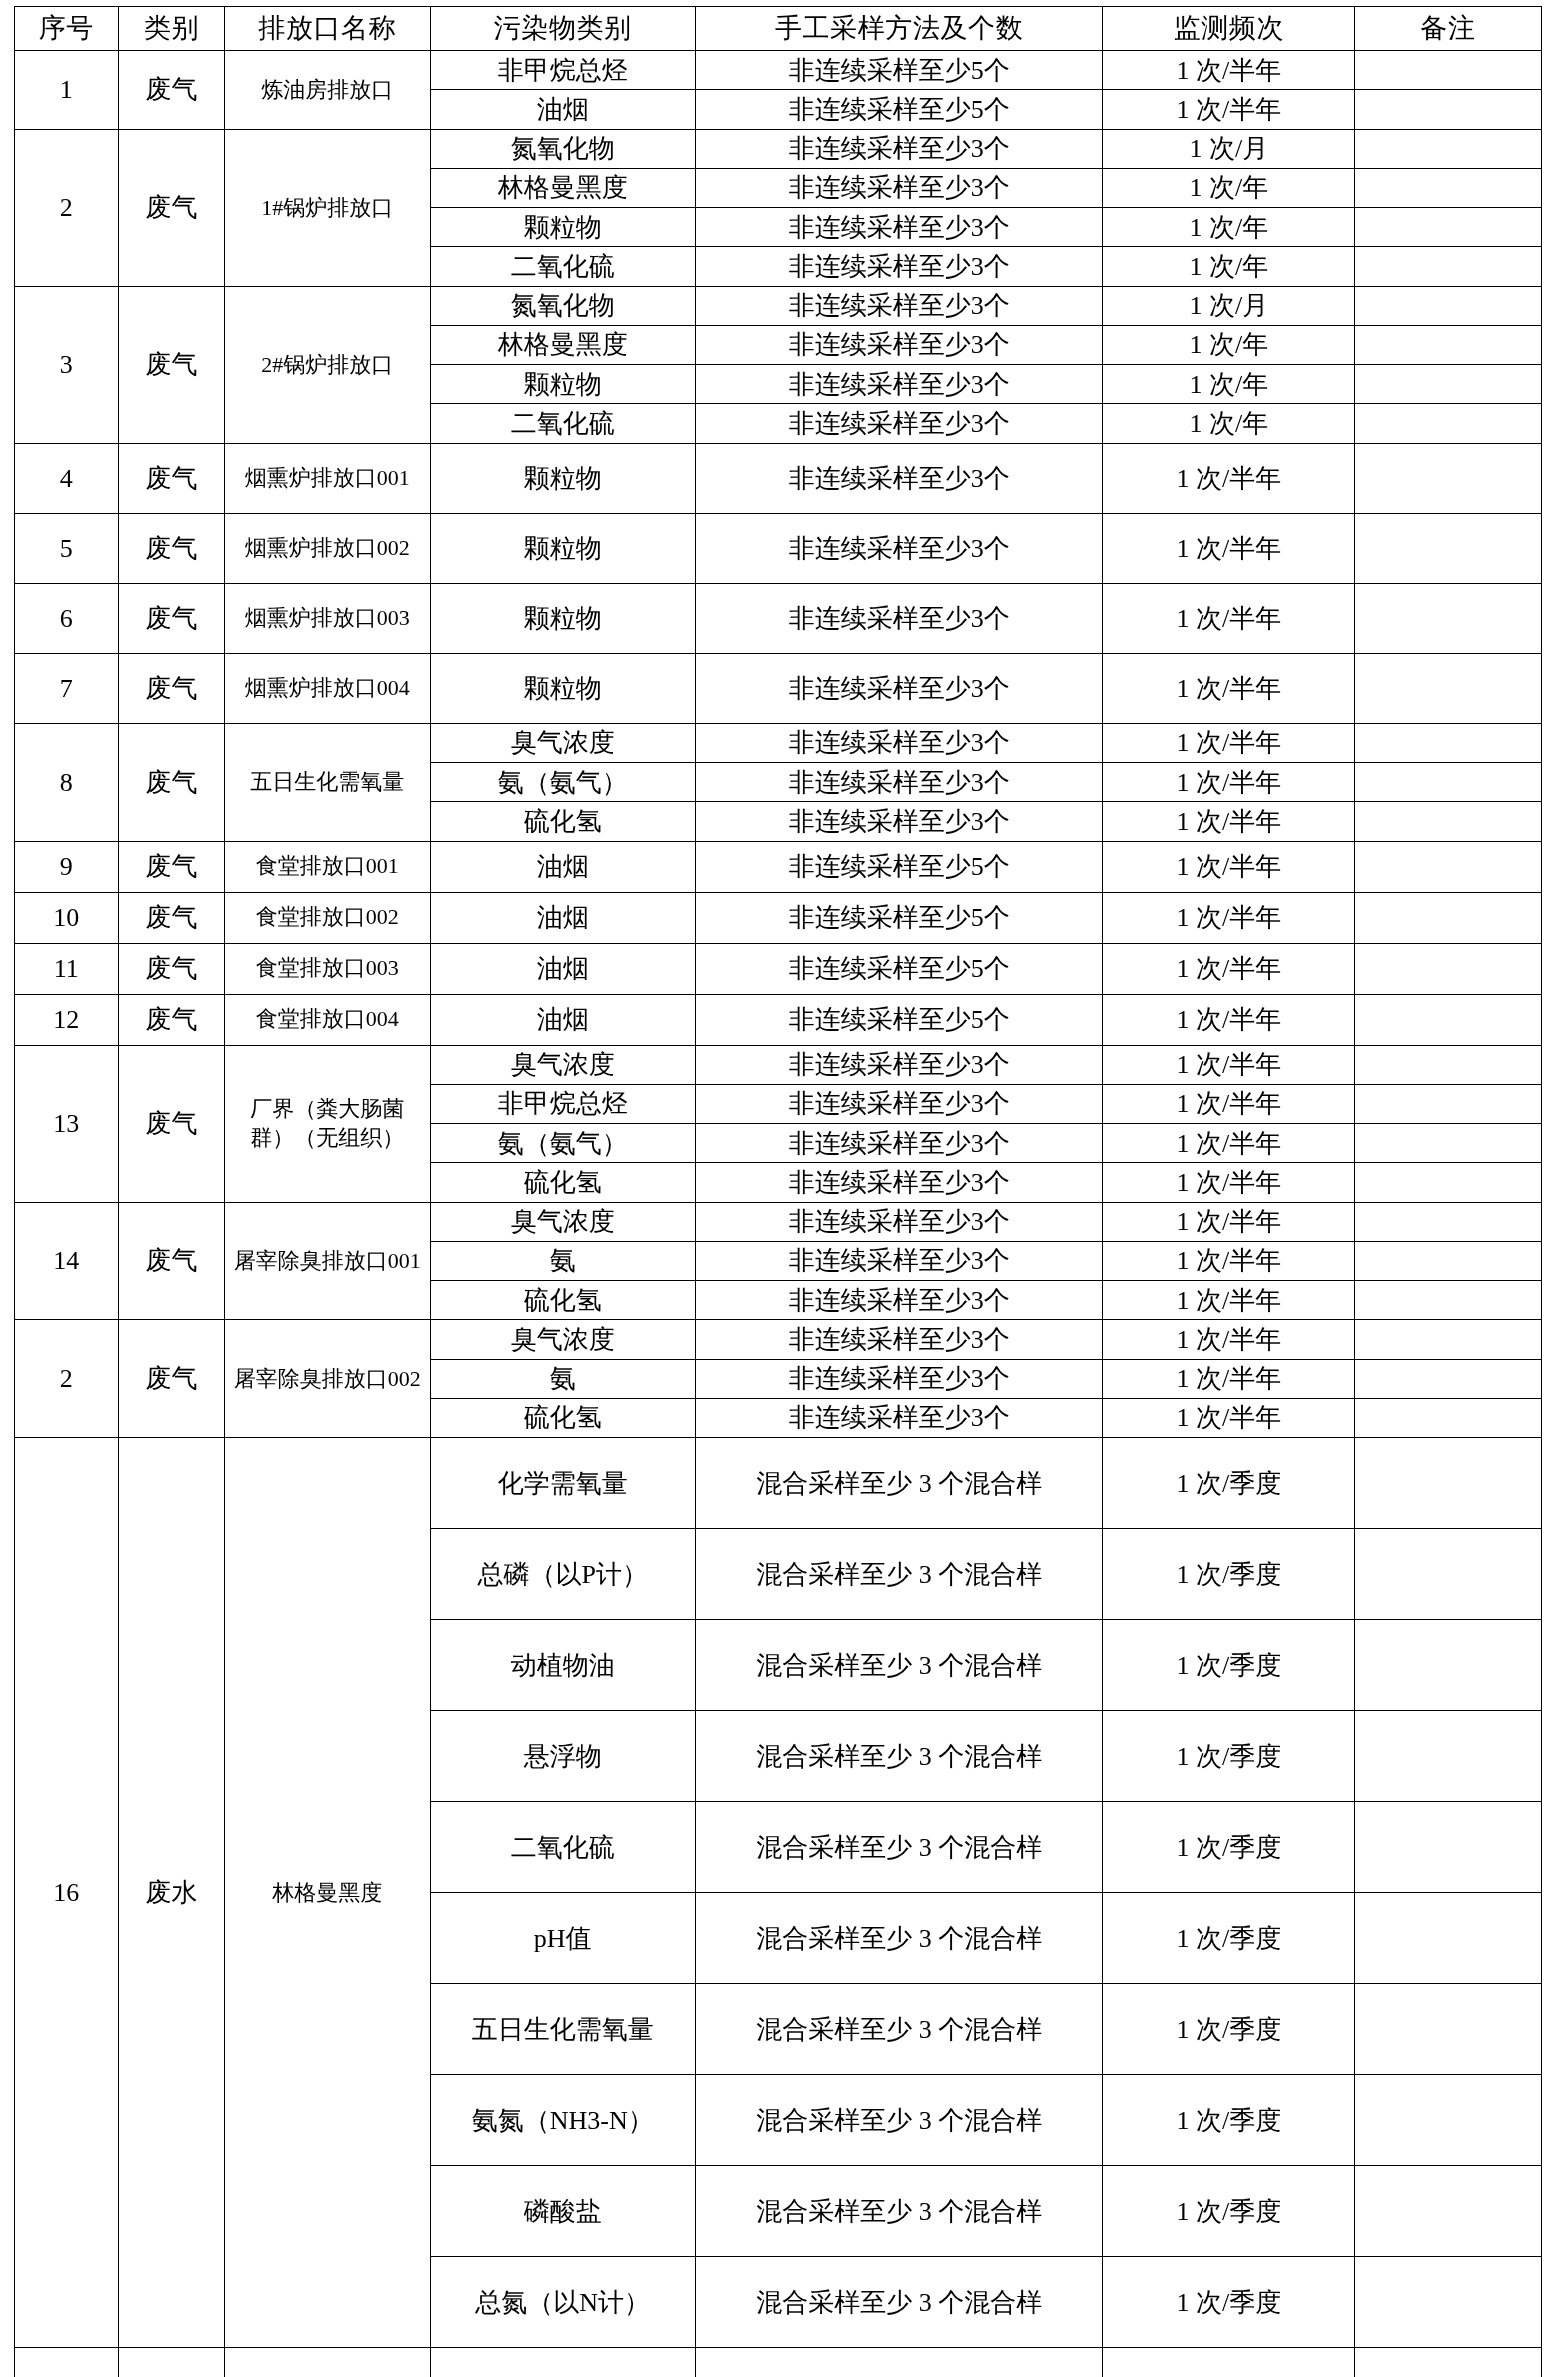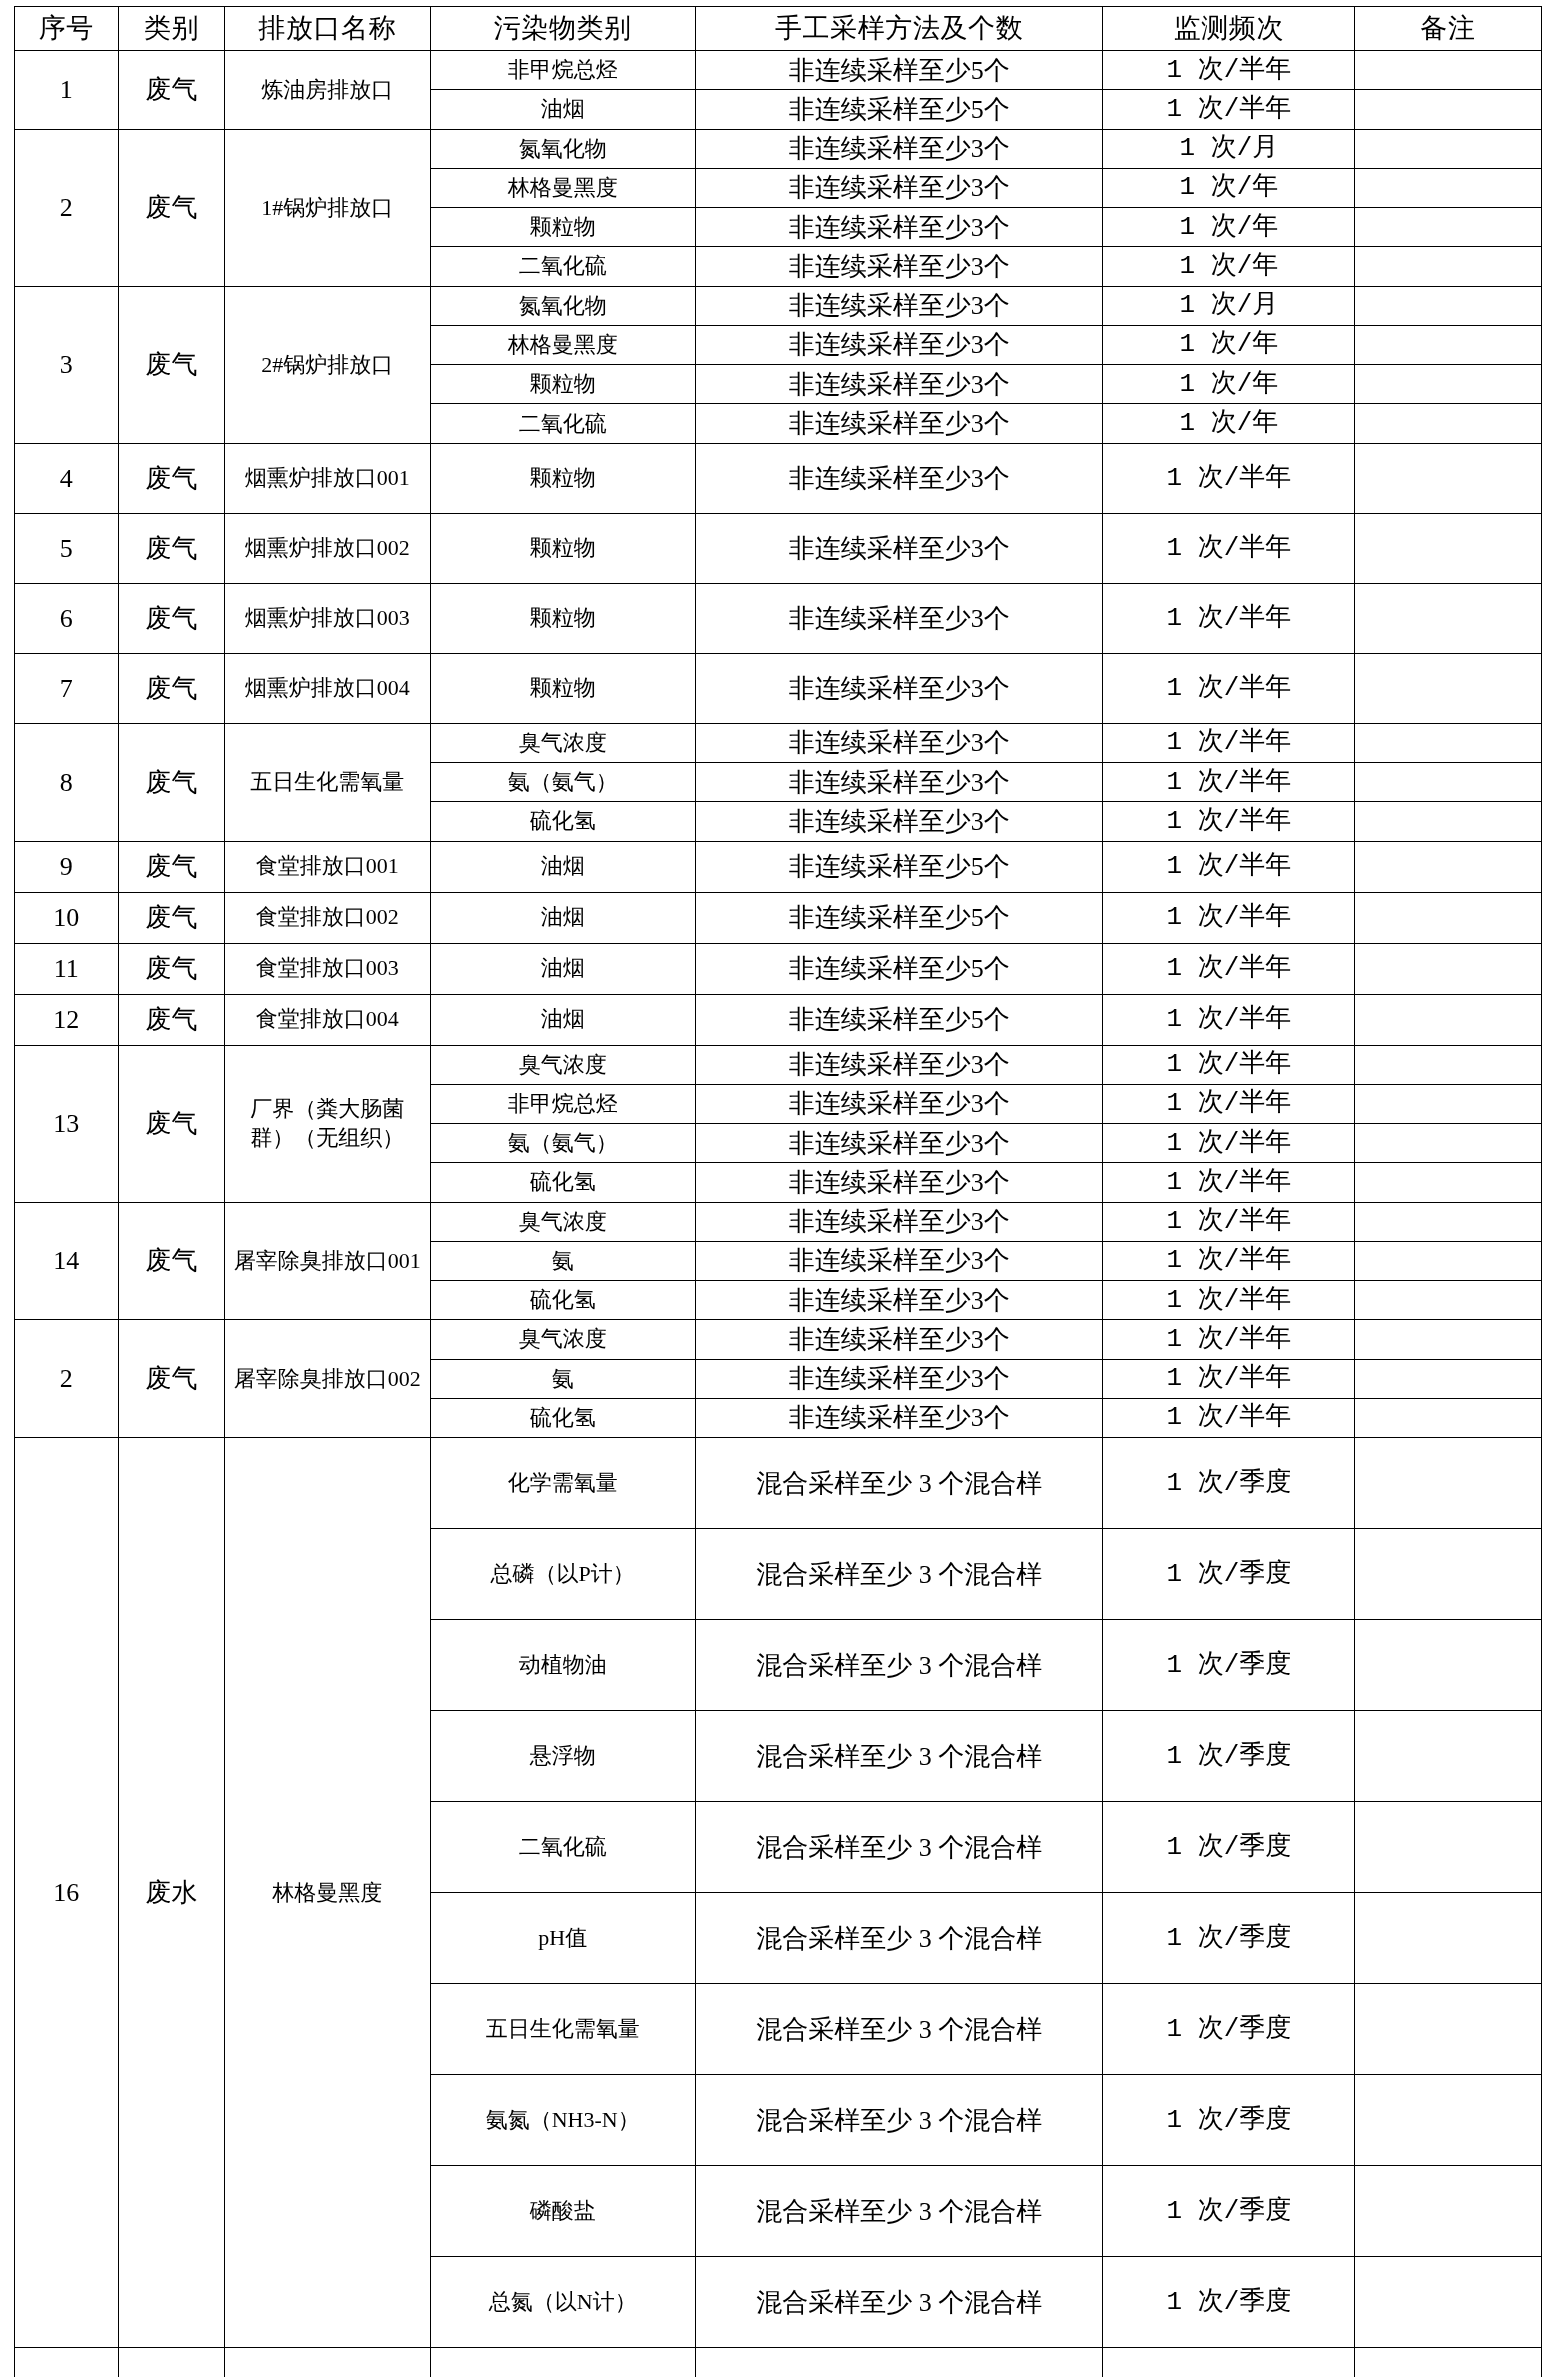--- a/index.html
+++ b/index.html
@@ -55,30 +55,29 @@
     font-size: 26px;
   }
   td.idx {
     font-family: "Liberation Serif", "DejaVu Serif", serif;
   }
   td.outlet {
     font-size: 22px;
     line-height: 1.35;
   }
   td.poll {
-    font-size: 22px;
+    font-size: 26px;
   }
   td.method {
     font-size: 26px;
     line-height: 1.3;
   }
   td.freq {
     font-size: 26px;
     white-space: nowrap;
-    font-family: Liberation Mono, monospace;
   }
   td.remark { }
   
   tr.ww td { height: 85px; }
   tr.tall td { height: 64px; }
   tr.mid  td { height: 45px; }
   tr.compact td { height: 31px; }
   tr.noise td { height: 92px; }
 </style>
 </head>

